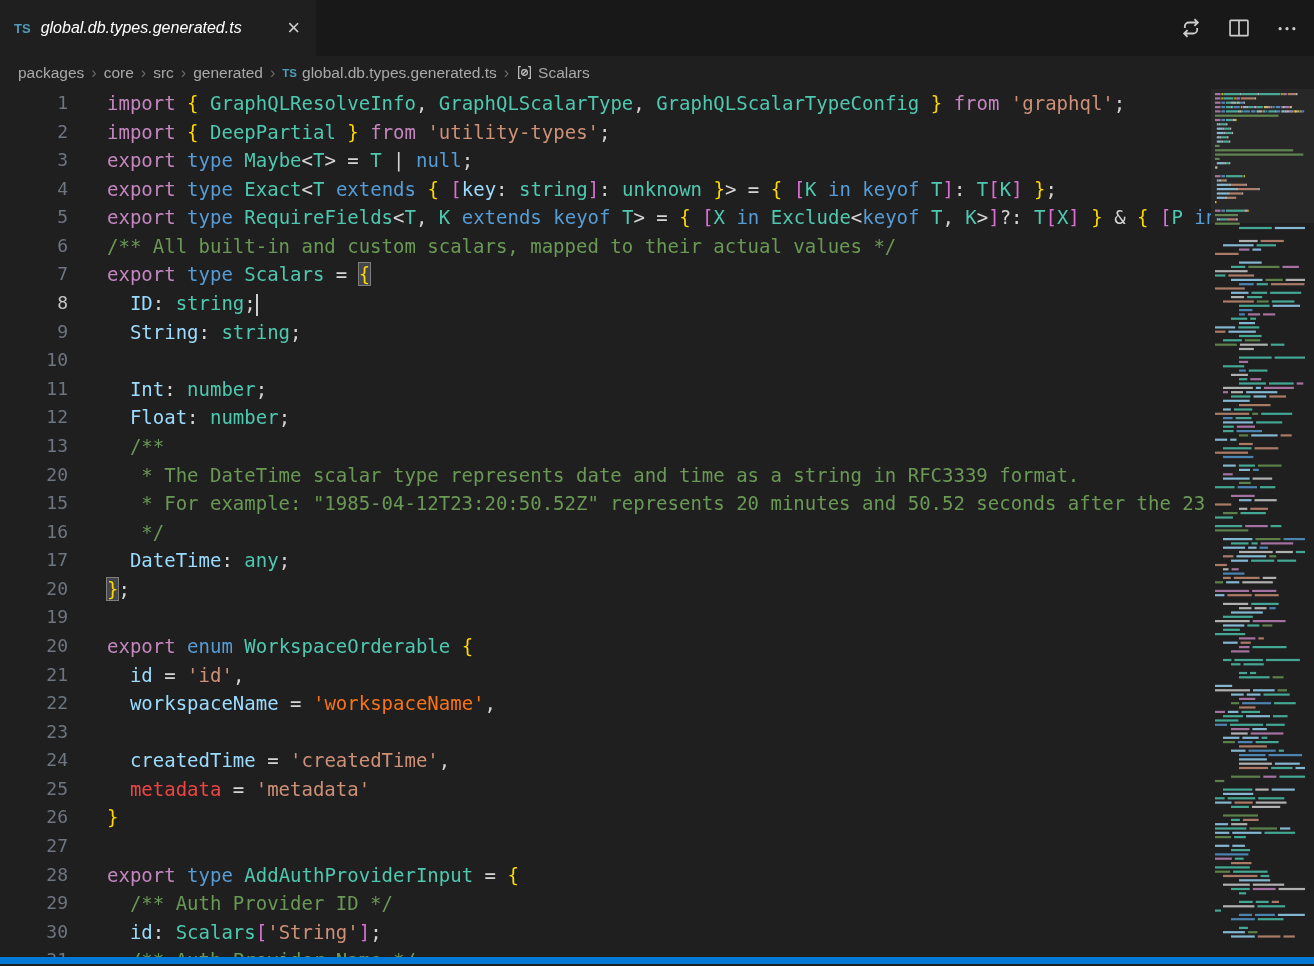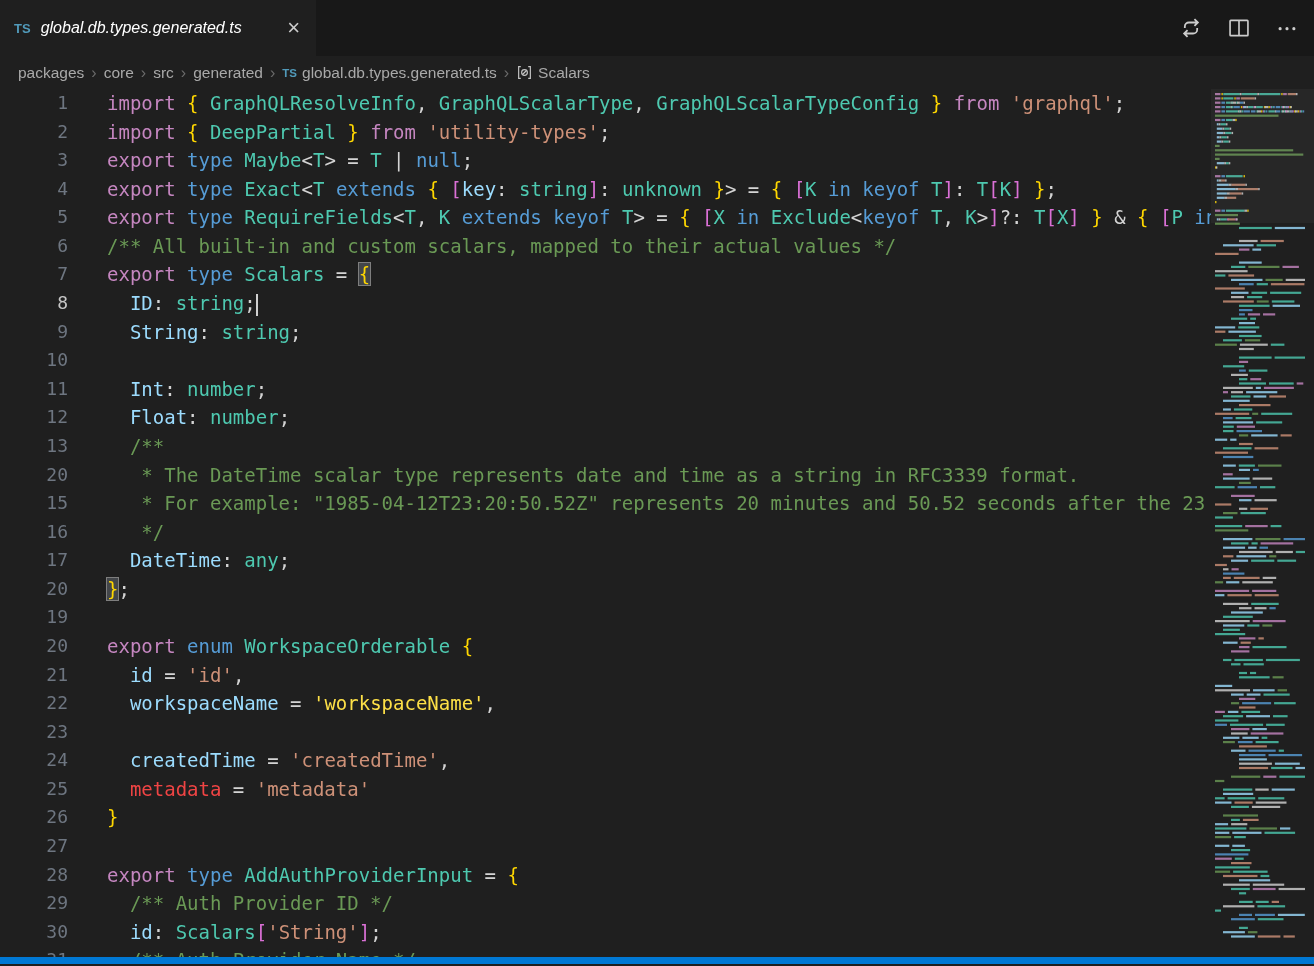--- a/index.html
+++ b/index.html
@@ -123,21 +123,21 @@
         <div class="line"><div class="ln">12</div><div class="lc"><span style="color: rgb(212, 212, 212);">  </span><span style="color: rgb(156, 220, 254);">Float</span><span style="color: rgb(212, 212, 212);">: </span><span style="color: rgb(78, 201, 176);">number</span><span style="color: rgb(212, 212, 212);">;</span></div></div>
         <div class="line"><div class="ln">13</div><div class="lc"><span style="color: rgb(106, 153, 85);">  /**</span></div></div>
         <div class="line"><div class="ln">20</div><div class="lc"><span style="color: rgb(106, 153, 85);">   * The DateTime scalar type represents date and time as a string in RFC3339 format.</span></div></div>
         <div class="line"><div class="ln">15</div><div class="lc"><span style="color: rgb(106, 153, 85);">   * For example: "1985-04-12T23:20:50.52Z" represents 20 minutes and 50.52 seconds after the 23</span></div></div>
         <div class="line"><div class="ln">16</div><div class="lc"><span style="color: rgb(106, 153, 85);">   */</span></div></div>
         <div class="line"><div class="ln">17</div><div class="lc"><span style="color: rgb(212, 212, 212);">  </span><span style="color: rgb(156, 220, 254);">DateTime</span><span style="color: rgb(212, 212, 212);">: </span><span style="color: rgb(78, 201, 176);">any</span><span style="color: rgb(212, 212, 212);">;</span></div></div>
         <div class="line"><div class="ln">20</div><div class="lc"><span class="bracket-match" style="color: rgb(255, 215, 0);">}</span><span style="color: rgb(212, 212, 212);">;</span></div></div>
         <div class="line"><div class="ln">19</div><div class="lc"></div></div>
         <div class="line"><div class="ln">20</div><div class="lc"><span style="color: rgb(197, 134, 192);">export</span><span style="color: rgb(212, 212, 212);"> </span><span style="color: rgb(86, 156, 214);">enum</span><span style="color: rgb(212, 212, 212);"> </span><span style="color: rgb(78, 201, 176);">WorkspaceOrderable</span><span style="color: rgb(212, 212, 212);"> </span><span style="color: rgb(255, 215, 0);">{</span></div></div>
         <div class="line"><div class="ln">21</div><div class="lc"><span style="color: rgb(212, 212, 212);">  </span><span style="color: rgb(156, 220, 254);">id</span><span style="color: rgb(212, 212, 212);"> = </span><span style="color: rgb(206, 145, 120);">'id'</span><span style="color: rgb(212, 212, 212);">,</span></div></div>
-        <div class="line"><div class="ln">22</div><div class="lc"><span style="color: rgb(212, 212, 212);">  </span><span style="color: rgb(156, 220, 254);">workspaceName</span><span style="color: rgb(212, 212, 212);"> = </span><span style="color: #fde047;">'workspaceName'</span><span style="color: rgb(212, 212, 212);">,</span></div></div>
+        <div class="line"><div class="ln">22</div><div class="lc"><span style="color: rgb(212, 212, 212);">  </span><span style="color: rgb(156, 220, 254);">workspaceName</span><span style="color: rgb(212, 212, 212);"> = </span><span style="color: #f97316;">'workspaceName'</span><span style="color: rgb(212, 212, 212);">,</span></div></div>
         <div class="line"><div class="ln">23</div></div>
         <div class="line"><div class="ln">24</div><div class="lc"><span style="color: rgb(212, 212, 212);">  </span><span style="color: rgb(156, 220, 254);">createdTime</span><span style="color: rgb(212, 212, 212);"> = </span><span style="color: rgb(206, 145, 120);">'createdTime'</span><span style="color: rgb(212, 212, 212);">,</span></div></div>
         <div class="line"><div class="ln">25</div><div class="lc"><span style="color: rgb(212, 212, 212);">  </span><span style="color: #ef4444;">metadata</span><span style="color: rgb(212, 212, 212);"> = </span><span style="color: rgb(206, 145, 120);">'metadata'</span></div></div>
         <div class="line"><div class="ln">26</div><div class="lc"><span style="color: rgb(255, 215, 0);">}</span></div></div>
         <div class="line"><div class="ln">27</div><div class="lc"></div></div>
         <div class="line"><div class="ln">28</div><div class="lc"><span style="color: rgb(197, 134, 192);">export</span><span style="color: rgb(212, 212, 212);"> </span><span style="color: rgb(86, 156, 214);">type</span><span style="color: rgb(212, 212, 212);"> </span><span style="color: rgb(78, 201, 176);">AddAuthProviderInput</span><span style="color: rgb(212, 212, 212);"> = </span><span style="color: rgb(255, 215, 0);">{</span></div></div>
         <div class="line"><div class="ln">29</div><div class="lc"><span style="color: rgb(106, 153, 85);">  /** Auth Provider ID */</span></div></div>
         <div class="line"><div class="ln">30</div><div class="lc"><span style="color: rgb(212, 212, 212);">  </span><span style="color: rgb(156, 220, 254);">id</span><span style="color: rgb(212, 212, 212);">: </span><span style="color: rgb(78, 201, 176);">Scalars</span><span style="color: rgb(218, 112, 214);">[</span><span style="color: rgb(206, 145, 120);">'String'</span><span style="color: rgb(218, 112, 214);">]</span><span style="color: rgb(212, 212, 212);">;</span></div></div>
         <div class="line"><div class="ln">31</div><div class="lc"><span style="color: rgb(106, 153, 85);">  /** Auth Provider Name */</span></div></div>
       </div>

